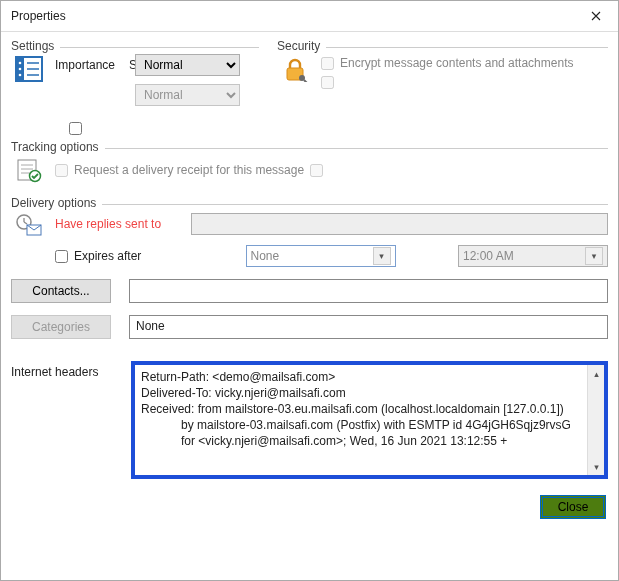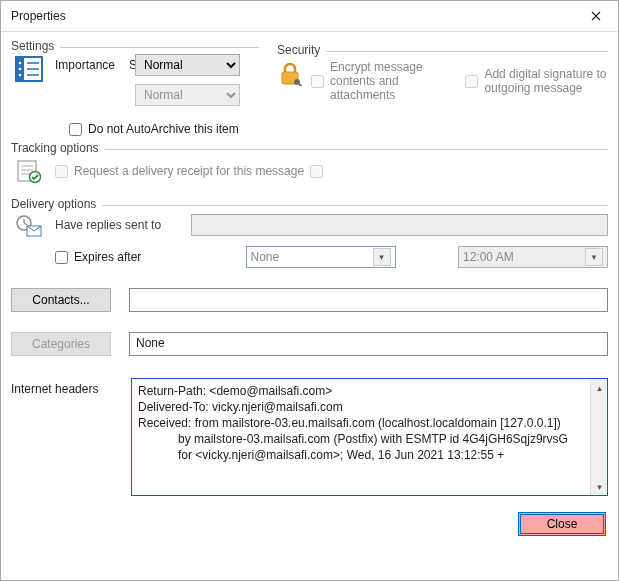--- a/index.html
+++ b/index.html
@@ -52,21 +52,21 @@
     color: #444;
   }
   .group .rule {
     position: absolute;
     top: 7px;
     left: 0;
     right: 0;
     border-top: 1px solid #ccc;
     z-index: -1;
   }
-  .row2 { display: flex; gap: 18px; align-items: center; }
+  .row2 { display: flex; gap: 18px; }
   .row2 > .group { flex: 1; }
 
   
   .settings-body { display: flex; align-items: flex-start; gap: 8px; padding-left: 0;}
   .icon-slot { width: 36px; display:flex; justify-content:center; padding-top:2px;}
   .label-col { width: 72px; display:flex; flex-direction:row; gap:14px; padding-top:4px;}
   .ctrl-col { display:flex; flex-direction:column; gap:8px; padding-top:0;}
   select.combo, .combo {
     width: 105px; height: 22px;
     border: 1px solid #adadad;
@@ -75,67 +75,67 @@
     padding: 1px 4px;
   }
   select.combo:disabled, .combo.disabled { color:#666; background:#e6e6e6; }
 
   .chk { display:flex; align-items:center; gap:6px; }
   .chk input { width:13px; height:13px; margin:0; }
   .chk.disabled { color:#888; }
 
   
   .sec-body { display:flex; gap:8px; padding-left:0;}
-  .sec-list { display:flex; flex-direction:row; gap:6px; padding-top:2px;}
+  .sec-list { display:flex; flex-direction:column; gap:6px; padding-top:2px;}
   .sec-list .indent { margin-left: 20px; }
 
   
   .trk-body { display:flex; gap:8px; }
   .trk-list { display:flex; flex-direction:row; gap:6px; padding-top:2px;}
 
   
   .del-body { display:flex; flex-direction:column; gap:8px; }
   .del-row { display:flex; align-items:center; gap:8px; }
   .del-row .lab { width: 128px; }
   .txtfield {
     flex:1; height:22px; border:1px solid #adadad; background:#eee;
   }
   .widecombo { width:150px; height:22px; border:1px solid #7a9ecf; background:#fff; display:flex; align-items:center; justify-content:space-between; padding:0 4px; color:#888;}
   .widecombo .dd { width:18px; height:18px; background:#f0f0f0; border:1px solid #ccc; display:flex; align-items:center; justify-content:center; font-size:9px; color:#555;}
   .widecombo.gray { border-color:#adadad; background:#eee;}
-  .btnrow { display:flex; gap:18px; align-items:center; margin-top:12px;}
+  .btnrow { display:flex; gap:18px; align-items:center; margin-top:4px;}
   .btn {
     height:24px; min-width:100px; padding:0 10px;
     border:1px solid #adadad; background:#e1e1e1;
     display:flex; align-items:center; justify-content:center;
     font: inherit;
   }
   .btn.disabled { color:#9a9a9a; background:#e1e1e1; border-color:#c8c8c8;}
   .widefield { flex:1; height:24px; border:1px solid #888; background:#fff; padding:3px 6px; }
 
   
   .ih-row { display:flex; gap:10px; margin-top:14px; }
   .ih-label { width:110px; padding-top:4px; }
   .ih-box {
-    flex:1; height:118px; border:1px solid #1d4ed8; background:#fff;
+    flex:1; height:118px; border:4px solid #1d4ed8; background:#fff;
     position:relative; overflow:hidden;
   }
   .ih-text {
     position:absolute; left:6px; right:18px; top:4px;
     font-size:12px; line-height:16px; white-space:pre-wrap; word-break:break-word;
   }
   .sb-track { position:absolute; right:0; top:0; bottom:0; width:17px; background:#f0f0f0; border-left:1px solid #ddd;}
   .sb-btn { position:absolute; left:0; width:17px; height:17px; background:#f0f0f0; display:flex; align-items:center; justify-content:center; font-size:9px; color:#555;}
   .sb-up { top:0; }
   .sb-down { bottom:0; }
 
   
   .footer { display:flex; justify-content:flex-end; padding:8px 12px 10px 0;}
   .closebtn {
-    width:88px; height:24px; border:1px solid #0067c0; background:#fca5a5;
+    width:66px; height:24px; border:1px solid #0067c0; background:#4d7c0f;
     display:flex; align-items:center; justify-content:center;
     outline:1px solid #0067c0; outline-offset:-3px;
     font:inherit;
   }
 
   .noarchive-row { padding: 2px 0 6px 58px; }
 </style>
 </head>
 <body>
 
@@ -197,31 +197,29 @@
             <path d="M22 24 l4 4" stroke="#6a6a6a" stroke-width="2"></path>
           </svg>
         </div>
         <div class="sec-list">
           <label class="chk disabled">
             <input type="checkbox" disabled="" style="">
             <span>Encrypt message contents and attachments</span>
           </label>
           <label class="chk disabled">
             <input type="checkbox" disabled="" style="">
-            <span>Add digital signature to outgoing message</span>
           </label>
         </div>
       </div>
     </div>
   </div>
 
   <div class="noarchive-row">
     <label class="chk">
       <input type="checkbox" style="">
-      <span>Do not AutoArchive this item</span>
     </label>
   </div>
 
   <div class="group">
     <div class="rule"></div>
     <div class="legend">Tracking options</div>
     <div class="trk-body">
       <div class="icon-slot">
         <svg width="28" height="26">
           <rect x="3" y="3" width="18" height="20" fill="#fff" stroke="#8a8a8a"></rect>
@@ -251,21 +249,21 @@
       <div class="del-row">
         <div class="icon-slot">
           <svg width="28" height="24">
             <circle cx="9" cy="9" r="7" fill="#fff" stroke="#8a8a8a" stroke-width="1.5"></circle>
             <line x1="9" y1="9" x2="9" y2="5" stroke="#8a8a8a" stroke-width="1.3"></line>
             <line x1="9" y1="9" x2="12" y2="11" stroke="#8a8a8a" stroke-width="1.3"></line>
             <rect x="12" y="12" width="14" height="10" fill="#fff" stroke="#4a79b7"></rect>
             <path d="M12 12 l7 5 l7 -5" fill="none" stroke="#4a79b7"></path>
           </svg>
         </div>
-        <span class="lab" style="color:#404040">Have replies sent to</span>
+        <span class="lab" style="color:#ef4444">Have replies sent to</span>
         <div class="txtfield"></div>
       </div>
       <div class="del-row" style="padding-left:44px;justify-content:space-between;">
         <label class="chk" style="width:128px">
           <input type="checkbox" style="">
           <span>Expires after</span>
         </label>
         <div class="widecombo">
           <span>None</span>
           <span class="dd">▾</span>

